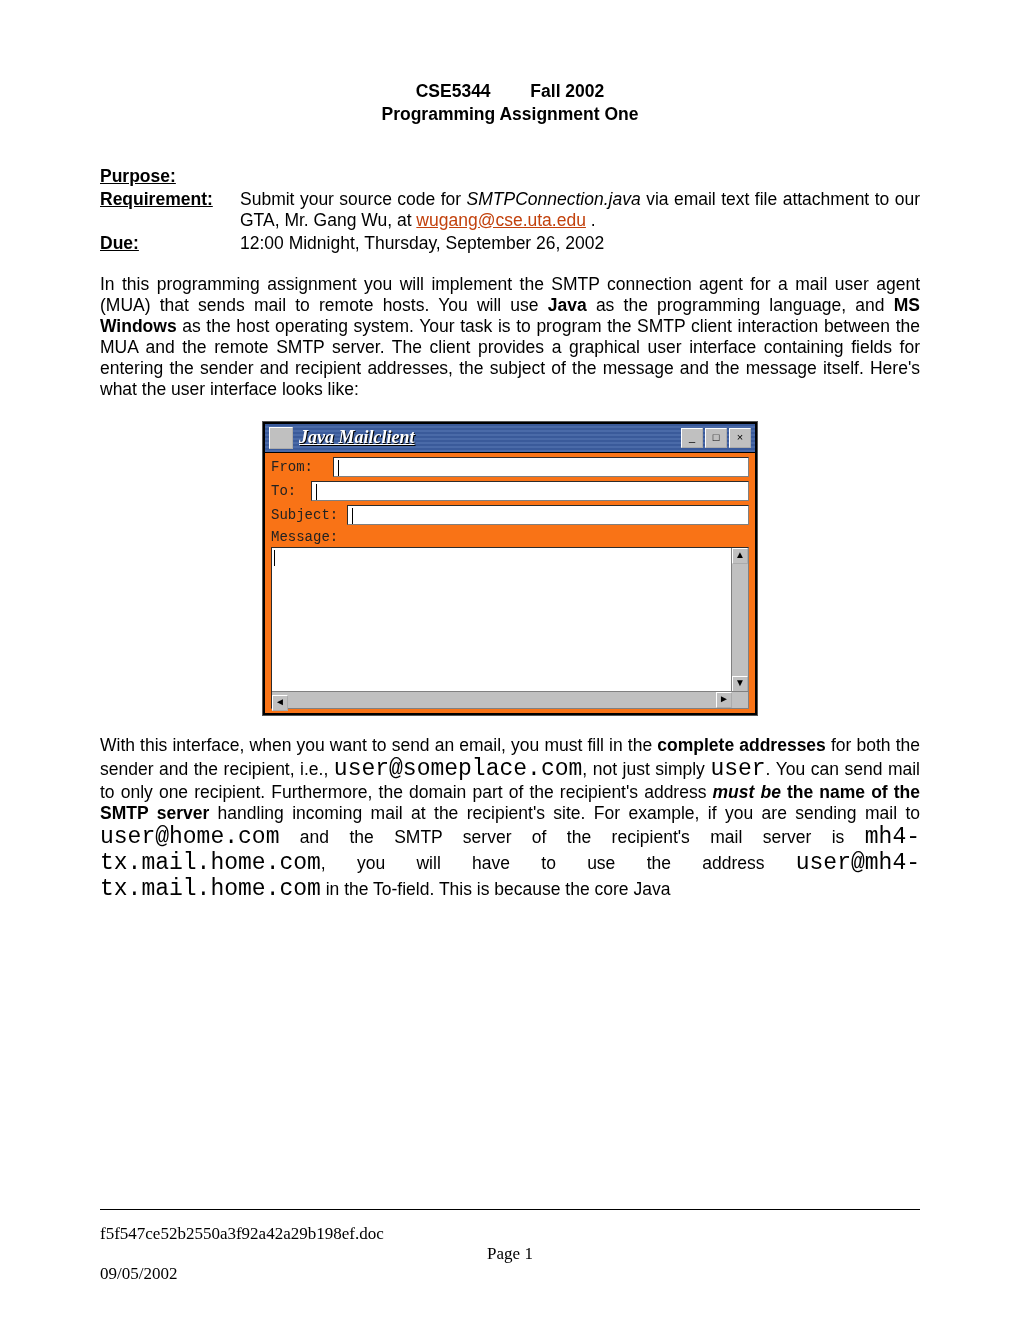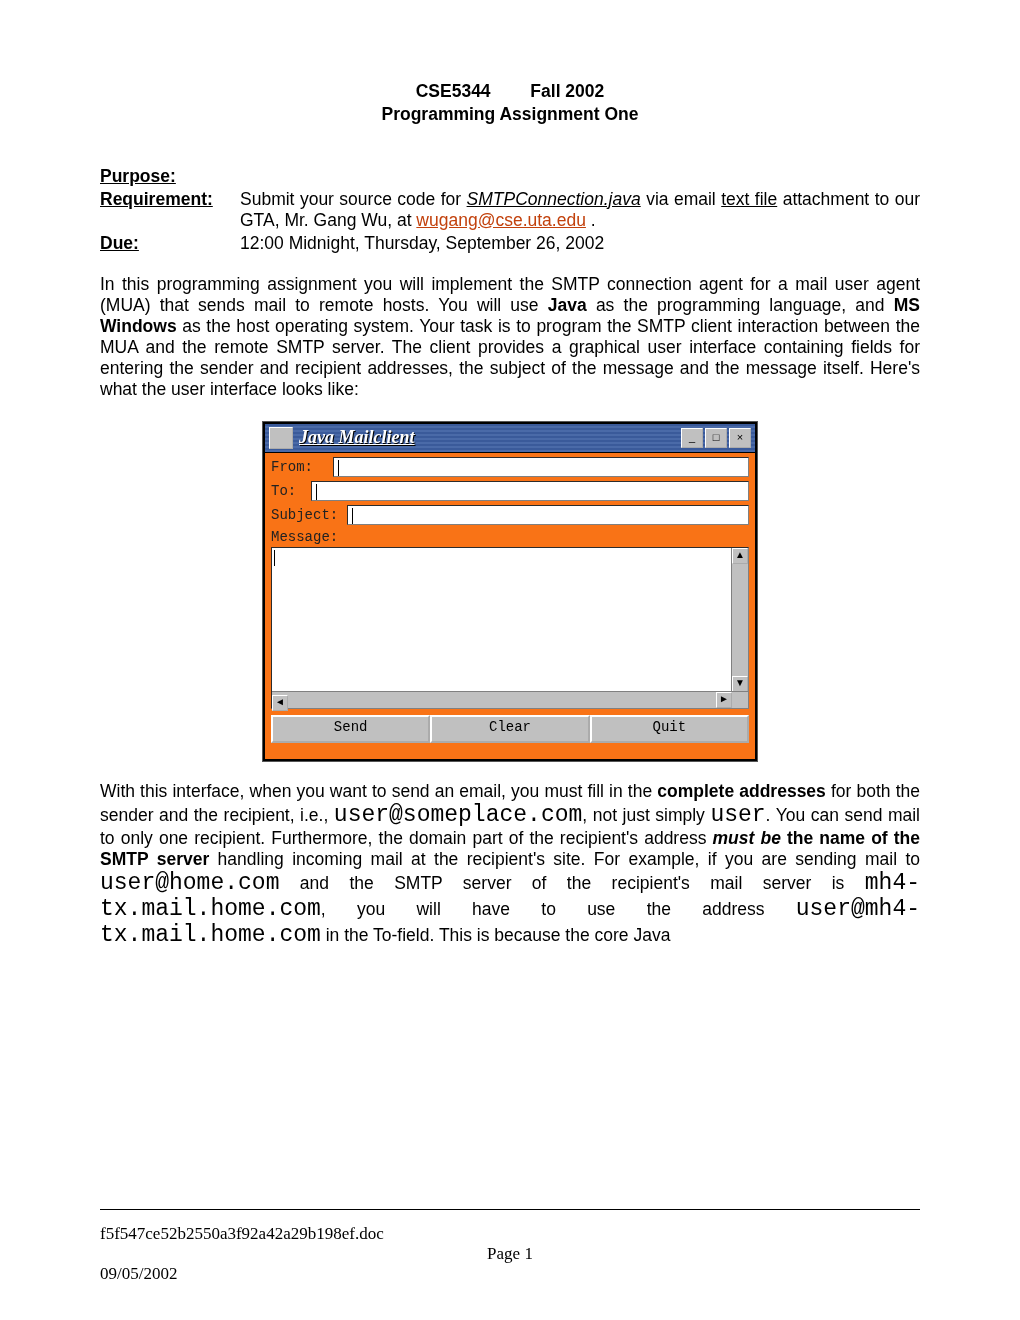--- a/index.html
+++ b/index.html
@@ -41,21 +41,21 @@
     text-align: justify;
   }
   .row-body.justify { text-align: justify; text-justify: inter-word; }
   .row-body.justify::after { content:""; display:inline-block; width:100%; }
 
   .body-para {
     margin-top: 20px;
     text-align: justify;
   }
   .mono { font-family: "Courier New", monospace; font-size: 23px; }
-  .ul { text-decoration: underline; }
+  .ul { }
   .bold { font-weight: bold; }
   .bi { font-weight: bold; font-style: italic; }
   .italic { font-style: italic; }
   a.link { color: #c2410c; text-decoration: underline; }
 
   
   .mailclient-wrap {
     display:flex;
     justify-content:center;
     margin: 22px 0 8px 0;
@@ -89,21 +89,21 @@
     font-size:18px; font-style:italic; text-decoration:underline;
     text-shadow: 1px 1px 0 #000;
     flex:1;
   }
   .mc-title-btns { display:flex; gap:2px; }
   .mc-title-btn {
     width:20px; height:18px;
     background:#c0c0c0; border:1px outset #fff;
     text-align:center; font-size:11px; line-height:16px;
   }
-  .mc-body { padding: 4px 6px 16px 6px; }
+  .mc-body { padding: 4px 6px 4px 6px; }
   .mc-row { display:flex; align-items:center; margin-bottom:4px; }
   .mc-label { width:62px; font-family:"Courier New",monospace; font-size:14px; color:#222; }
   .mc-input {
     flex:1; height:20px; background:#fff;
     border:1px inset #808080; box-sizing:border-box;
     font-family:"Courier New",monospace; padding:0 2px;
   }
   .mc-input .cursor {
     display:inline-block; width:1px; height:16px; background:#000; margin:2px 0 0 2px;
   }
@@ -215,25 +215,20 @@
           <div class="mc-vscroll">
             <div class="sbtn">▲</div>
             <div class="sbtn bot">▼</div>
           </div>
           <div class="mc-hscroll">
             <div class="sbtn">◄</div>
             <div class="sbtn right">►</div>
             <div class="corner"></div>
           </div>
         </div>
-        <div class="mc-buttons">
-          <div class="mc-btn">Send</div>
-          <div class="mc-btn">Clear</div>
-          <div class="mc-btn">Quit</div>
-        </div>
       </div>
     </div>
   </div>
 
   <div class="body-para">
     <span>With this interface, when you want to send an email, you must fill in the </span><span class="bold">complete addresses</span><span> for both the sender and the recipient, i.e., </span><span class="mono">user@someplace.com</span><span>, not just simply </span><span class="mono">user</span><span>. You can send mail to only one recipient. Furthermore, the domain part of the recipient's address </span><span class="bi">must be</span><span class="bold"> the name of the SMTP server</span><span> handling incoming mail at the recipient's site.  For example, if you are sending mail to </span><span class="mono">user@home.com</span><span> and the SMTP server of the recipient's mail server is </span><span class="mono">mh4-tx.mail.home.com</span><span>, you will have to use the address </span><span class="mono">user@mh4-tx.mail.home.com</span><span> in the To-field. This is because the core Java</span>
   </div>
 
   <div class="footer">
     <span>f5f547ce52b2550a3f92a42a29b198ef.doc</span>

